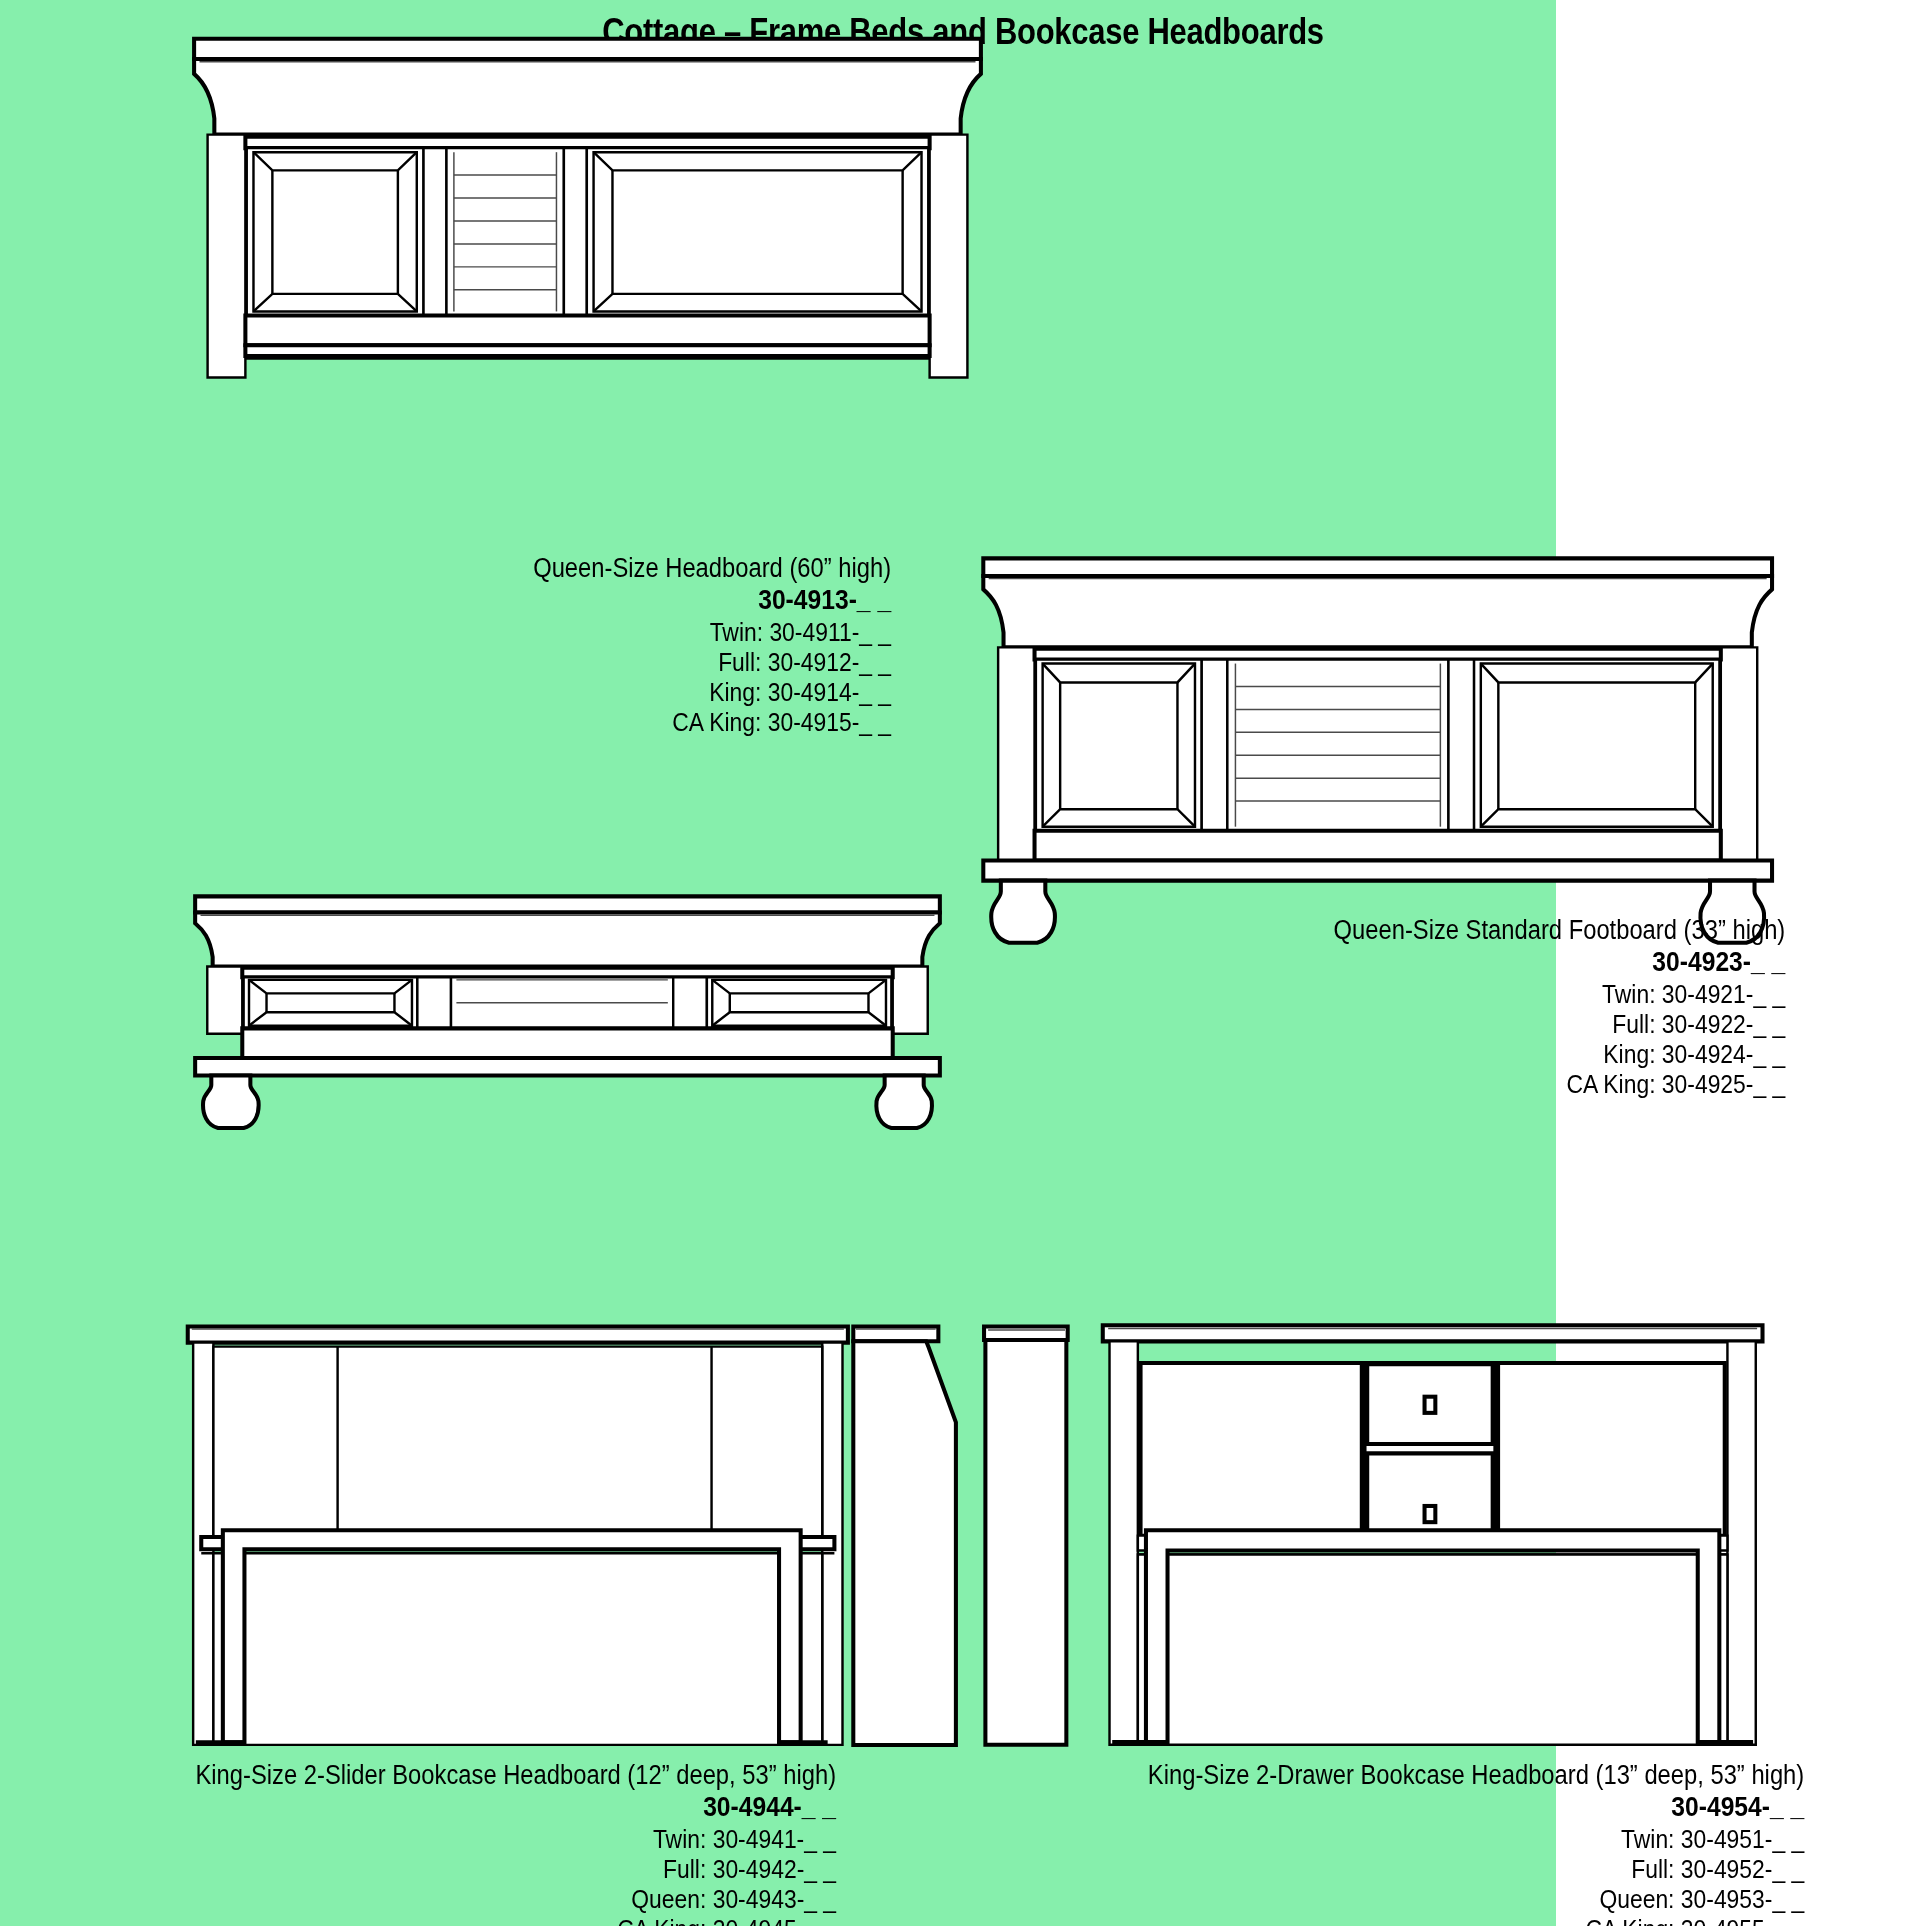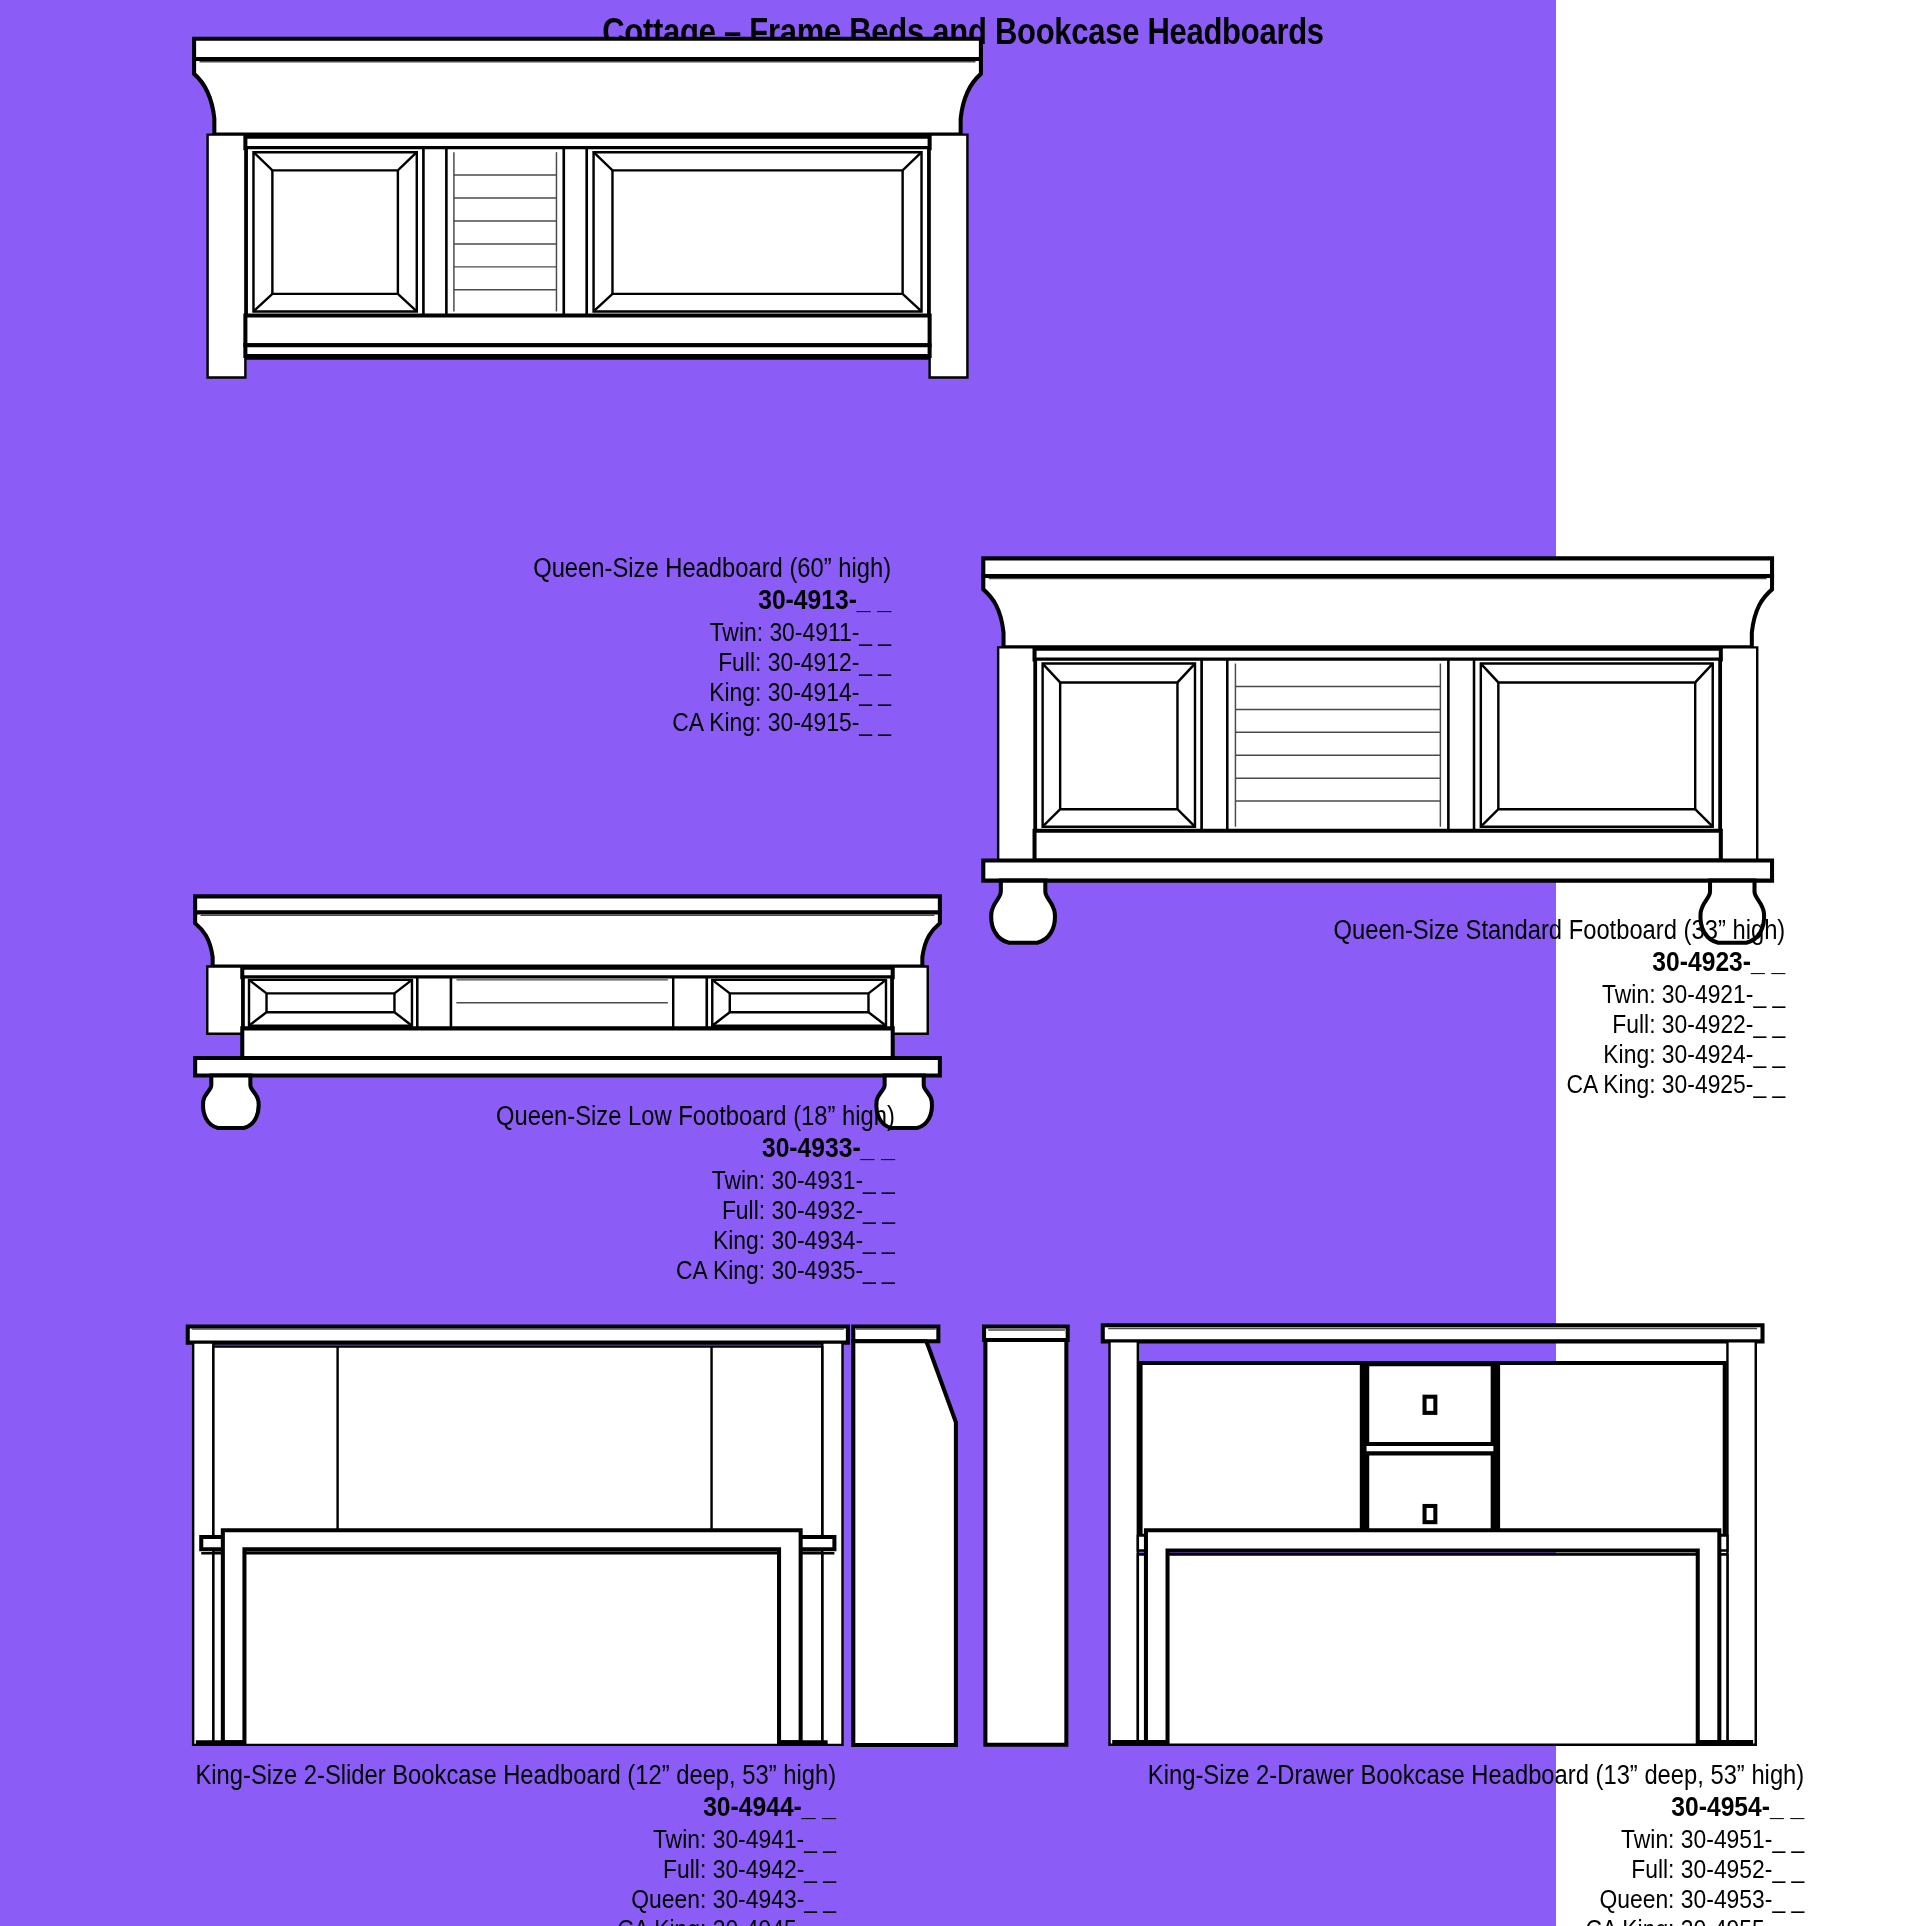--- a/index.html
+++ b/index.html
@@ -12,21 +12,21 @@
     height: 1926px;
     font-family: "Liberation Sans", sans-serif;
     color: #000000;
     position: relative;
     overflow: hidden;
   }
   #page {
     position: relative;
     width: 1556px;
     height: 1926px;
-    background: #8b5cf6;
+    background: #86efac;
   }
   .page-title {
     position: absolute;
     left: 0;
     top: 10.8px;
     width: 1926px;
     text-align: center;
     font-size: 36px;
     font-weight: bold;
     letter-spacing: -0.3px;
@@ -237,28 +237,20 @@
                C 22 332 30 348 46 352 L 84 352
                C 100 348 108 332 106 312 C 104 300 94 296 94 288
                L 94 274 Z"></path>
       <path class="fill-w ln-heavy" d="M 1036 274 L 1036 288 C 1036 296 1026 300 1024 312
                C 1022 332 1030 348 1046 352 L 1084 352
                C 1100 348 1108 332 1106 312 C 1104 300 1094 296 1094 288
                L 1094 274 Z"></path>
     </svg>
   </div>
 
-  <div class="caption" style="left:172px; top:1101px; width:769px;">
-    <span class="cap-title">Queen-Size Low Footboard (18” high)</span>
-    <span class="cap-sku">30-4933-_ _</span>
-    <span class="cap-line">Twin: 30-4931-_ _</span>
-    <span class="cap-line">Full: 30-4932-_ _</span>
-    <span class="cap-line">King: 30-4934-_ _</span>
-    <span class="cap-line">CA King: 30-4935-_ _</span>
-  </div>
 
   <div class="figure" style="left:181px; top:1321px;">
     <svg width="783" height="432" viewBox="0 0 1160 640">
 
       <path class="fill-w ln-heavy" d="M 10 8 L 988 8 L 988 32 L 10 32 Z"></path>
       <path class="ln-light" d="M 16 12 L 982 12"></path>
 
       <path class="fill-w ln-med" d="M 18 32 L 48 32 L 48 628 L 18 628 Z"></path>
 
       <path class="fill-w ln-med" d="M 950 32 L 980 32 L 980 628 L 950 628 Z"></path>

